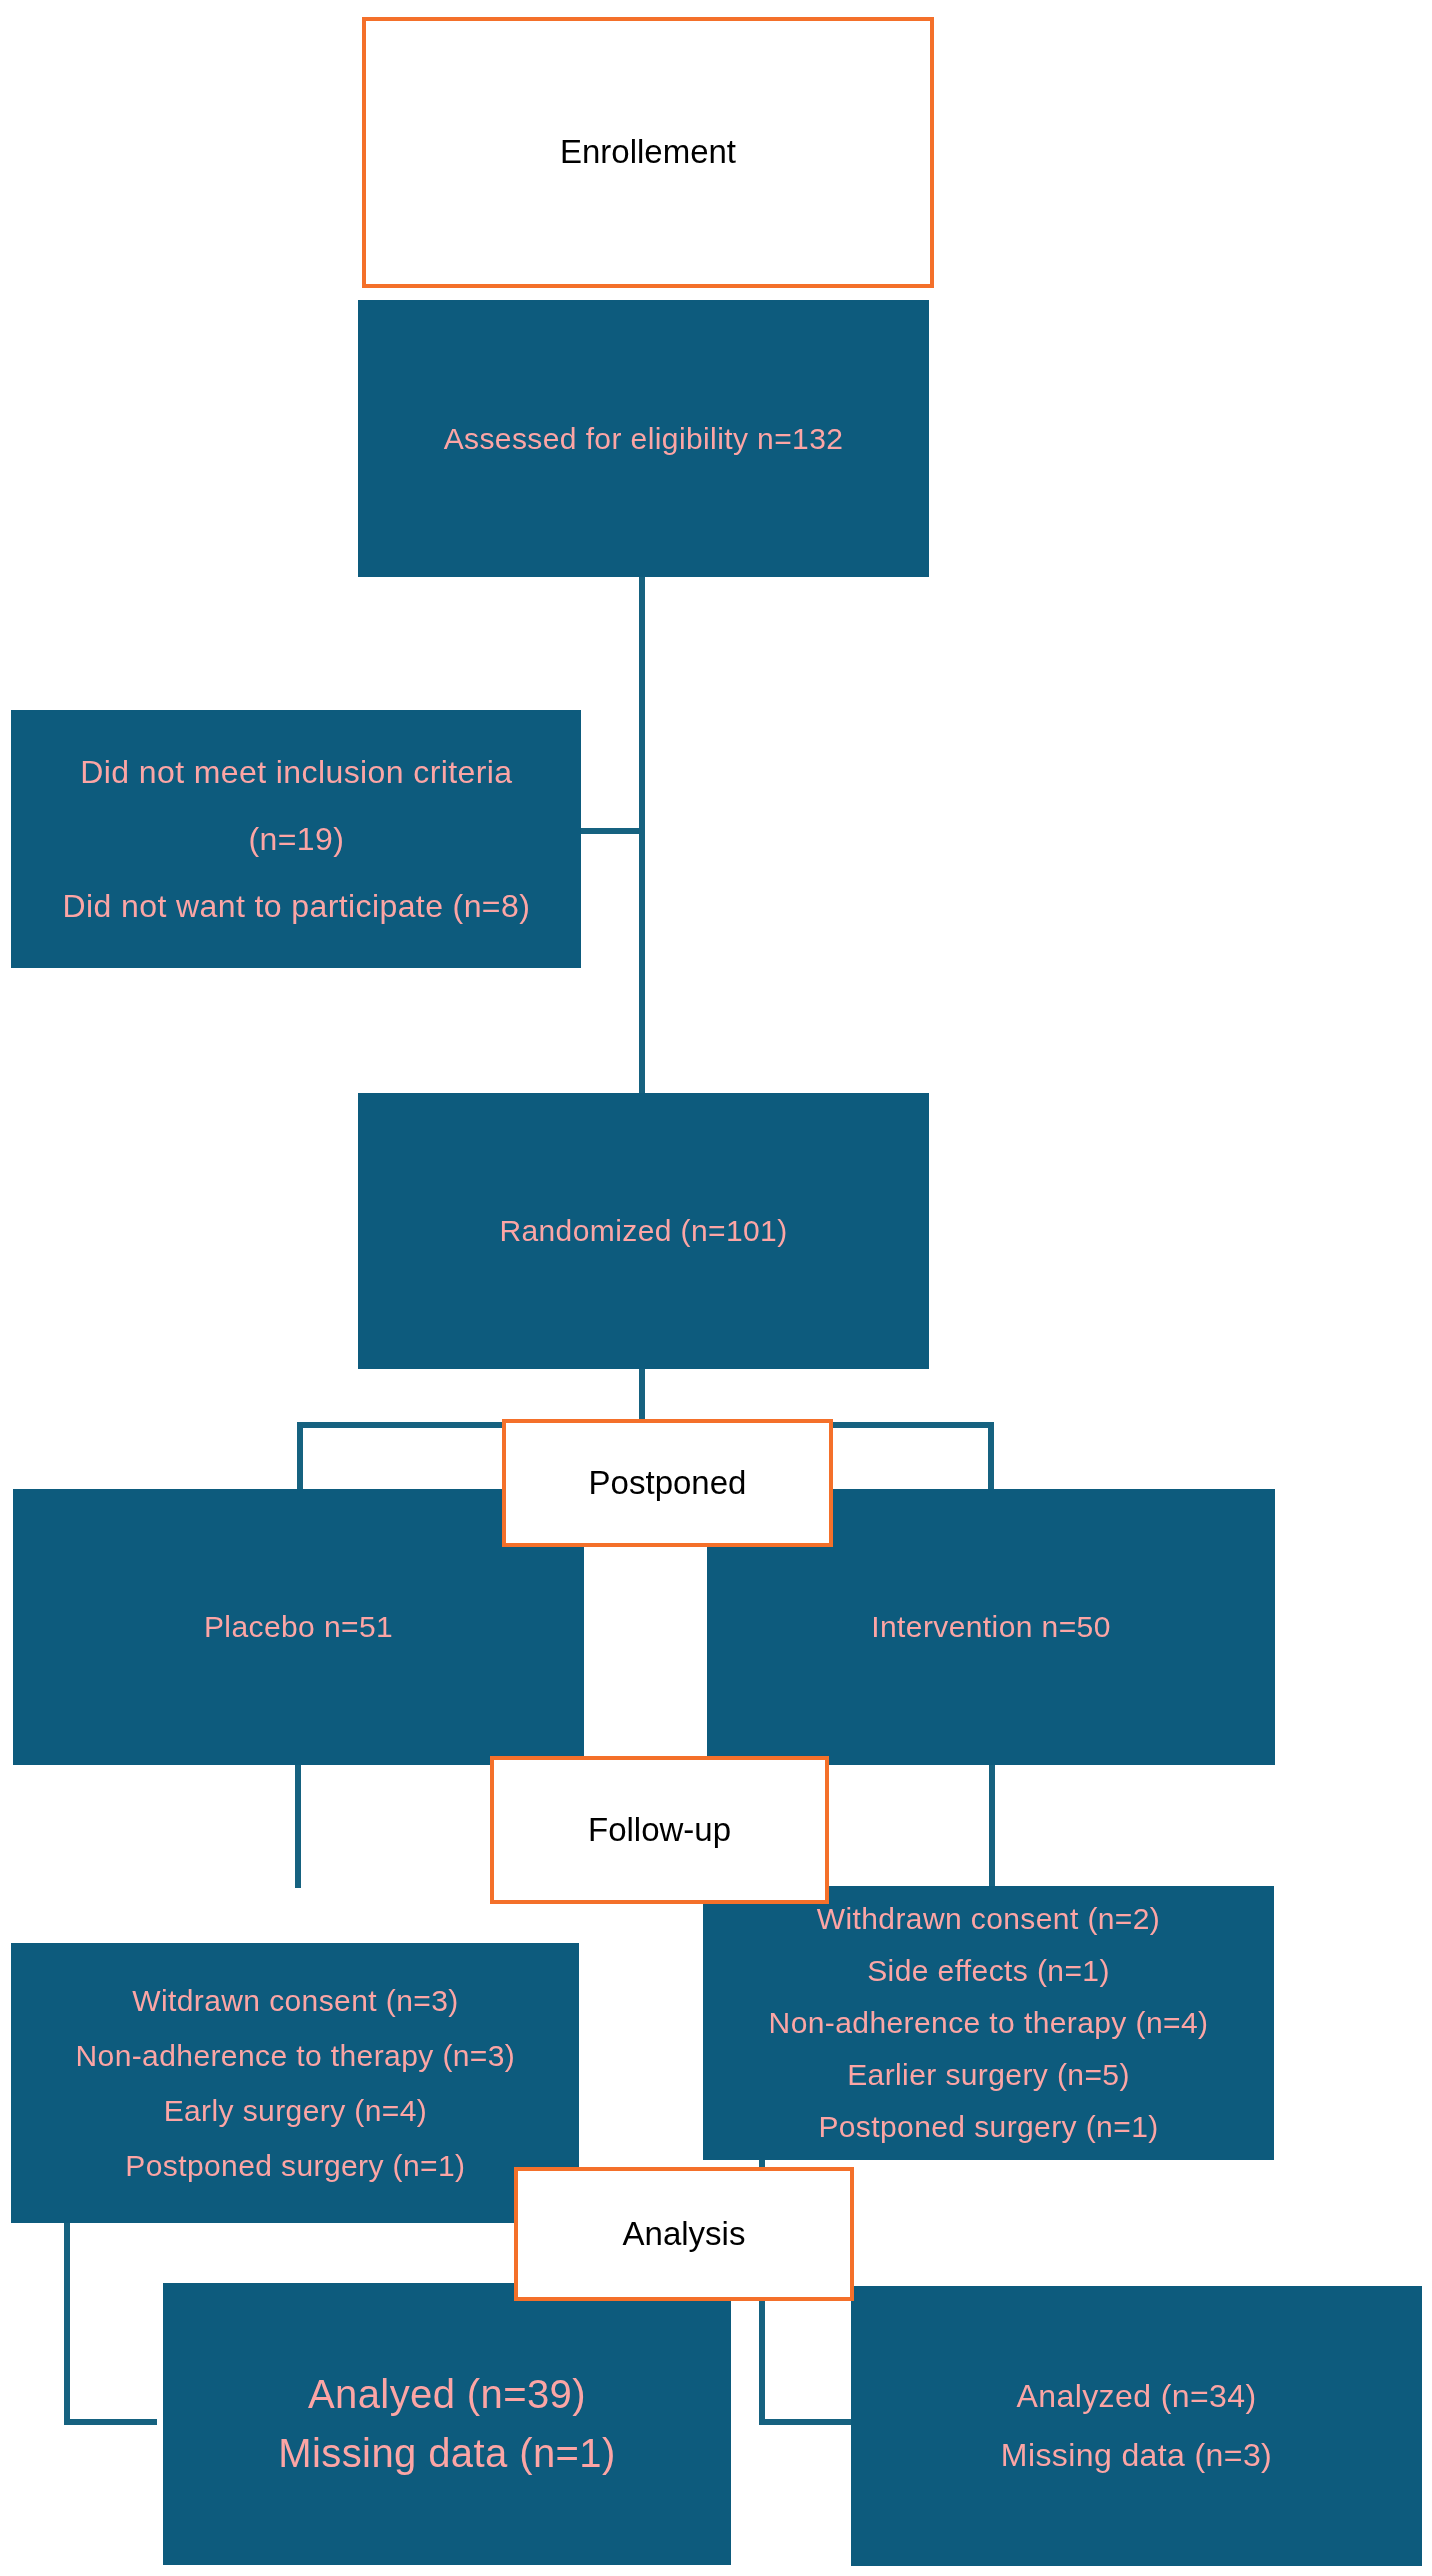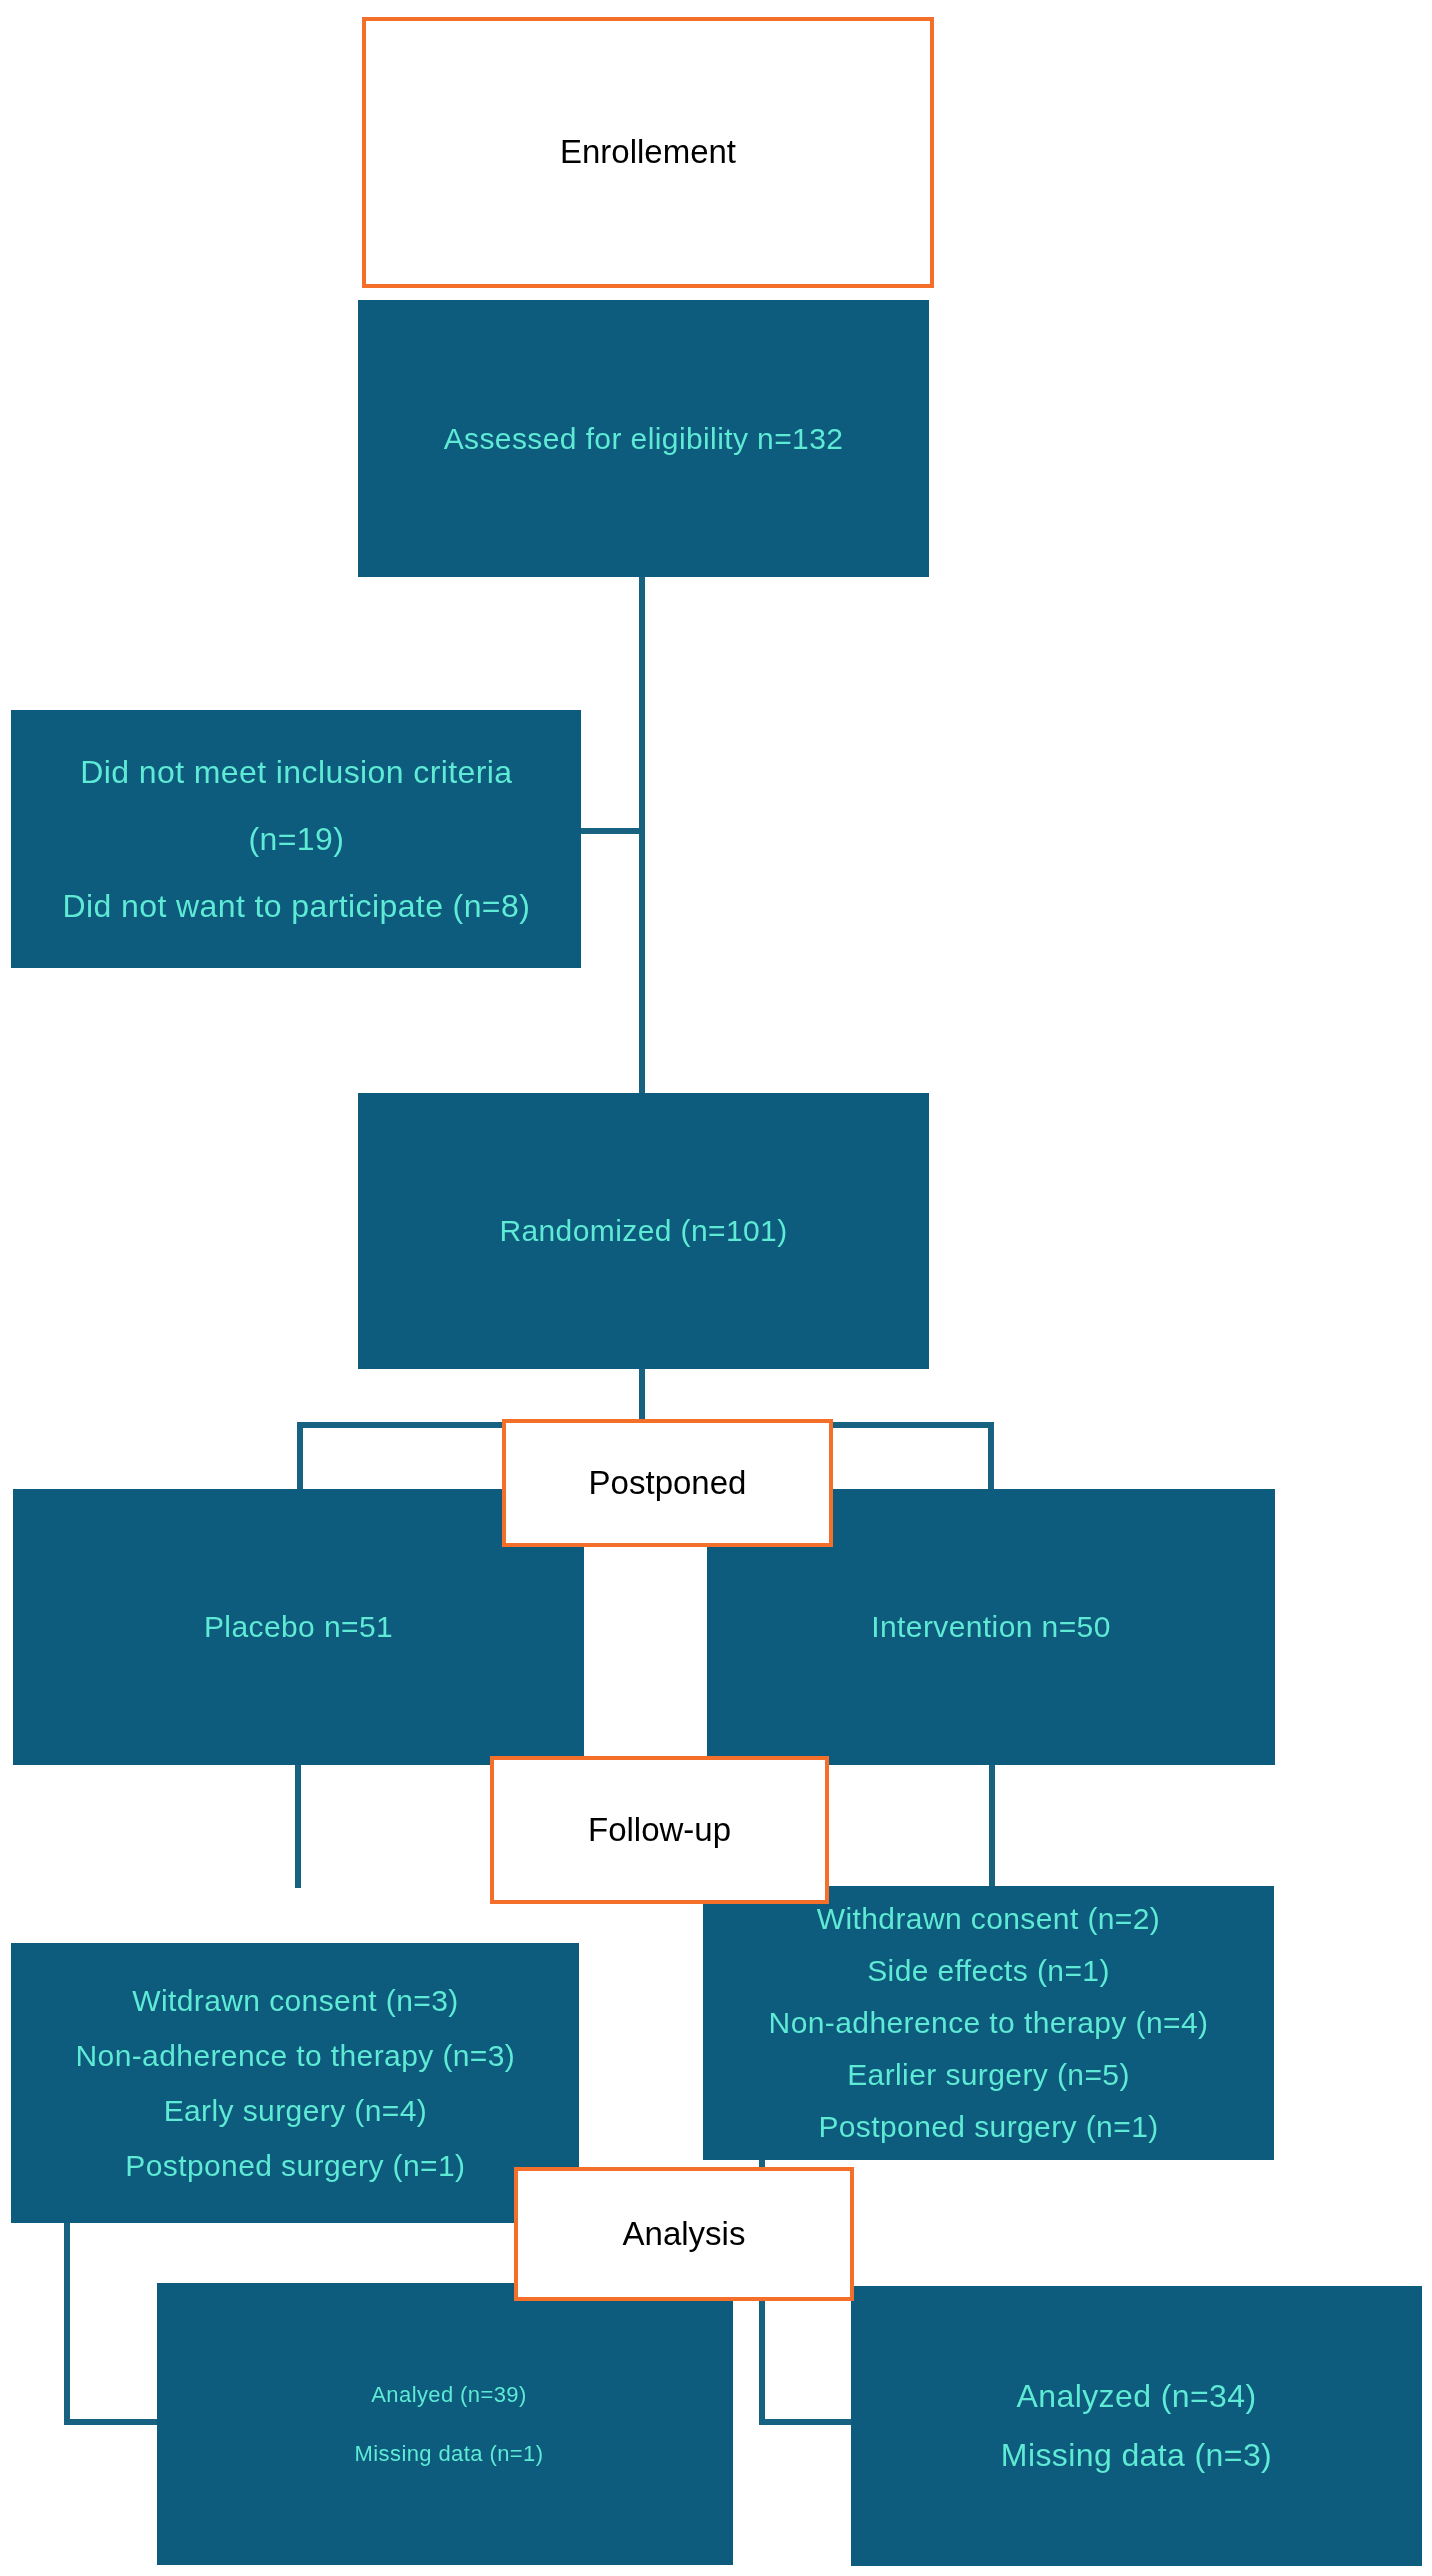--- a/index.html
+++ b/index.html
@@ -20,33 +20,33 @@
   #c-drop-right{left:988px;top:1422px;width:6px;height:68px;}
   #c-stub-left{left:295px;top:1765px;width:6px;height:123px;}
   #c-stub-right{left:989px;top:1765px;width:6px;height:122px;}
   #c-elbow-left-v{left:64px;top:2166px;width:6px;height:258px;}
   #c-elbow-left-h{left:64px;top:2419px;width:93px;height:6px;}
   #c-elbow-right-v{left:759px;top:2160px;width:6px;height:264px;}
   #c-elbow-right-h{left:759px;top:2419px;width:92px;height:6px;}
   
   .tealbox{
     position:absolute;z-index:2;
-    background:#0D5B7D;color:#5eead4;
+    background:#0D5B7D;color:#fca5a5;
     display:flex;flex-direction:column;align-items:center;justify-content:center;
     text-align:center;font-size:30px;letter-spacing:0.4px;
   }
   .tealbox .ln{display:block;width:100%;}
   #b-assessed{left:358px;top:300px;width:571px;height:277px;}
   #b-excluded{left:11.4px;top:710px;width:570px;height:258px;line-height:67px;font-size:32px;}
   #b-randomized{left:358px;top:1093px;width:571px;height:276px;}
   #b-placebo{left:13px;top:1489px;width:571px;height:276px;}
   #b-intervention{left:707px;top:1489px;width:568px;height:276px;}
   #b-left-followup{left:11.4px;top:1943px;width:568px;height:280px;line-height:55px;align-items:flex-end;}
   #b-right-followup{left:703px;top:1886px;width:571px;height:274px;line-height:52px;}
-  #b-left-analysis{left:157px;top:2283px;width:568px;height:282px;line-height:59px;font-size:22px;padding-left:8px;}
+  #b-left-analysis{left:163px;top:2283px;width:568px;height:282px;line-height:59px;font-size:40px;}
   #b-right-analysis{left:851px;top:2286px;width:571px;height:280px;line-height:59px;font-size:32px;}
   
   .stagebox{
     position:absolute;z-index:3;
     background:#ffffff;border:4.6px solid #F4702A;color:#000000;
     display:flex;align-items:center;justify-content:center;
     text-align:center;font-size:33px;box-sizing:border-box;
   }
   #s-enrollment{left:362px;top:16.7px;width:572px;height:271px;}
   #s-allocation{left:502px;top:1419px;width:331px;height:128px;}

